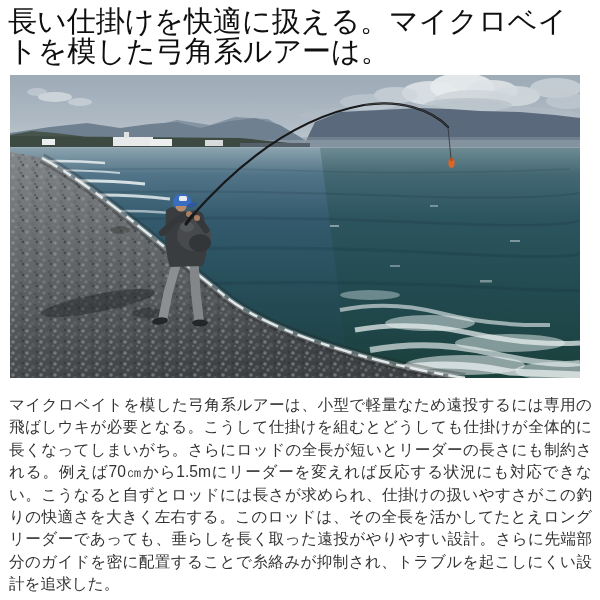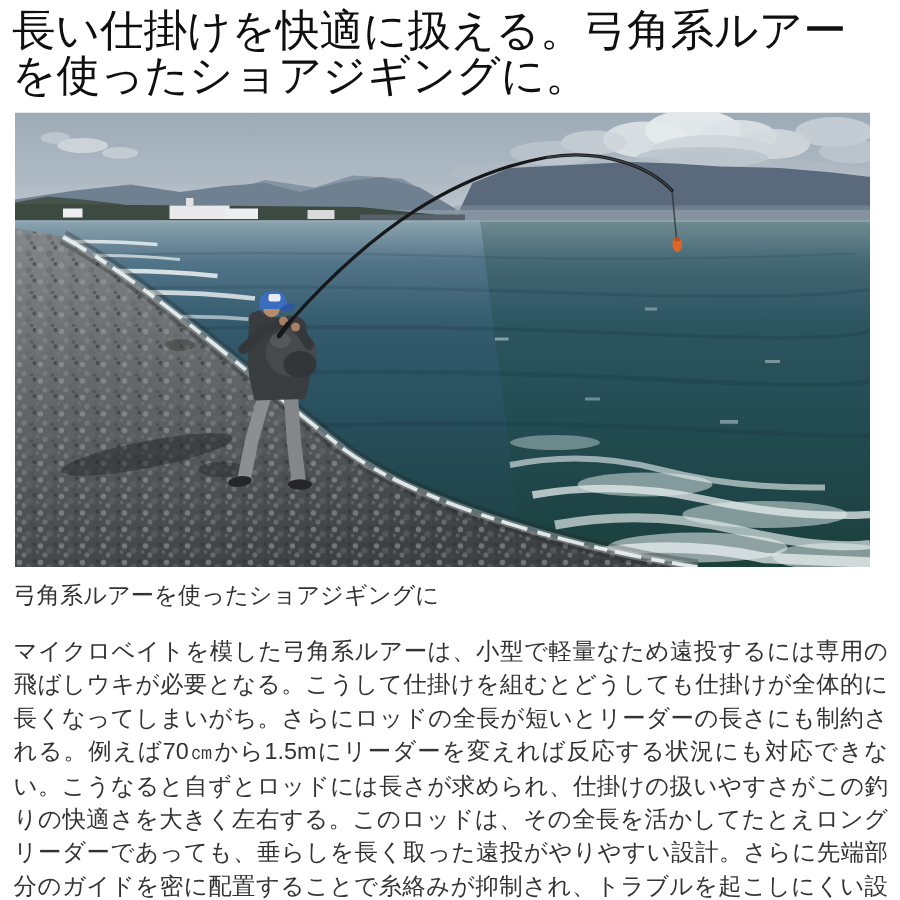--- a/index.html
+++ b/index.html
@@ -36,21 +36,21 @@
     line-height:22.4px;
     color:#333333;
     text-align:justify;
   }
 </style>
 </head>
 <body>
 
 <div class="page">
 
-  <h1 class="headline">長い仕掛けを快適に扱える。弓角系ルアーを使ったショアジギングに。</h1>
+  <h1 class="headline">長い仕掛けを快適に扱える。マイクロベイトを模した弓角系ルアーは。</h1>
 
   <figure class="hero">
     <svg width="570" height="303" viewBox="0 0 570 303" xmlns="http://www.w3.org/2000/svg">
       <defs>
         <linearGradient id="skyG" x1="0" y1="0" x2="0" y2="1">
           <stop offset="0" stop-color="#9dabb7"></stop>
           <stop offset="0.6" stop-color="#aeb9c3"></stop>
           <stop offset="1" stop-color="#c2cad1"></stop>
         </linearGradient>
         <linearGradient id="seaG" x1="0" y1="0" x2="0" y2="1">
@@ -202,17 +202,16 @@
         <path d="M354 30 C390 24 422 35 438 52" stroke="#5a5d60" stroke-width="1" fill="none" opacity="0.6"></path>
         <path d="M438 52 L441 84" stroke="#2e3133" stroke-width="1" opacity="0.8" fill="none"></path>
         <g>
           <ellipse cx="441.5" cy="88" rx="3.2" ry="5" fill="#df6527"></ellipse>
           <ellipse cx="441.5" cy="84.5" rx="2" ry="1.5" fill="#b84e1c"></ellipse>
         </g>
       </g>
     </svg>
   </figure>
 
-  <p class="caption">弓角系ルアーを使ったショアジギングに</p>
 
   <p class="body-text">マイクロベイトを模した弓角系ルアーは、小型で軽量なため遠投するには専用の飛ばしウキが必要となる。こうして仕掛けを組むとどうしても仕掛けが全体的に長くなってしまいがち。さらにロッドの全長が短いとリーダーの長さにも制約される。例えば70㎝から1.5mにリーダーを変えれば反応する状況にも対応できない。こうなると自ずとロッドには長さが求められ、仕掛けの扱いやすさがこの釣りの快適さを大きく左右する。このロッドは、その全長を活かしてたとえロングリーダーであっても、垂らしを長く取った遠投がやりやすい設計。さらに先端部分のガイドを密に配置することで糸絡みが抑制され、トラブルを起こしにくい設計を追求した。</p>
 
 </div>
 
 </body></html>

